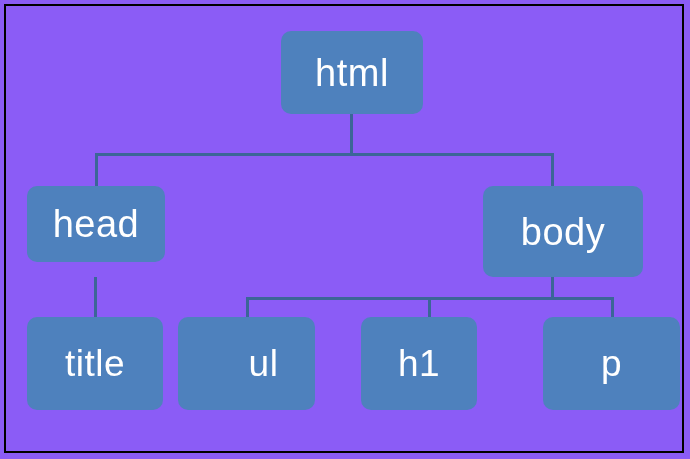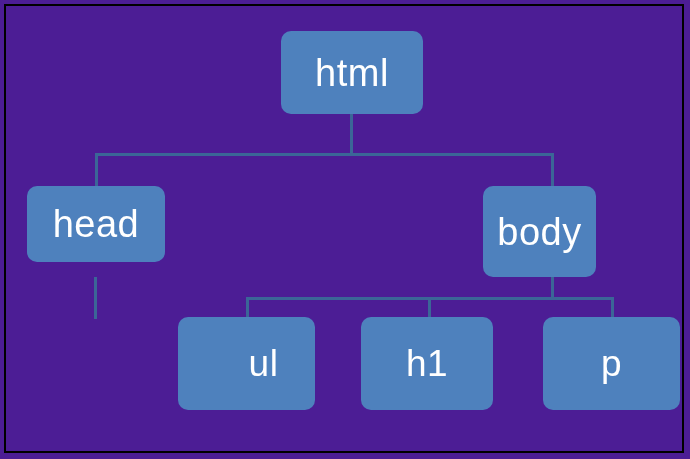--- a/index.html
+++ b/index.html
@@ -7,21 +7,21 @@
     padding: 0;
     background: #ffffff;
   }
   body {
     font-family: "Liberation Sans", sans-serif;
   }
   #diagram-canvas {
     position: relative;
     width: 690px;
     height: 459px;
-    background: #4c1d95;
+    background: #8b5cf6;
     overflow: hidden;
   }
   #frame-border {
     position: absolute;
     left: 4px;
     top: 4px;
     width: 680px;
     height: 449px;
     border: 2px solid #000000;
     box-sizing: border-box;
@@ -48,24 +48,24 @@
     display: block;
   }
   .connector {
     position: absolute;
     background: #3B6697;
     z-index: 1;
   }
   
   #node-html   { left: 281px; top: 31px;  width: 142px; height: 83px;  }
   #node-head   { left: 27px;  top: 186px; width: 138px; height: 76px;  }
-  #node-body   { left: 483px; top: 186px; width: 113px; height: 91px;  }
+  #node-body   { left: 483px; top: 186px; width: 160px; height: 91px;  }
   #node-title  { left: 27px;  top: 317px; width: 136px; height: 93px;  }
   #node-ul     { left: 178px; top: 317px; width: 137px; height: 93px; padding-left: 34px;  }
-  #node-h1     { left: 361px; top: 317px; width: 132px; height: 93px;  }
+  #node-h1     { left: 361px; top: 317px; width: 116px; height: 93px;  }
   #node-p      { left: 543px; top: 317px; width: 137px; height: 93px;  }
 
   #node-html  .node-label { font-size: 38px; }
   #node-head  .node-label { font-size: 38px; }
   #node-body  .node-label { font-size: 38px; }
   #node-title .node-label { font-size: 37px; }
   #node-ul    .node-label { font-size: 37px; }
   #node-h1    .node-label { font-size: 37px; }
   #node-p     .node-label { font-size: 37px; }
 
@@ -107,20 +107,23 @@
   </div>
 
   <div class="node" id="node-head">
     <span class="node-label">head</span>
   </div>
 
   <div class="node" id="node-body">
     <span class="node-label">body</span>
   </div>
 
+  <div class="node" id="node-title">
+    <span class="node-label">title</span>
+  </div>
 
   <div class="node" id="node-ul">
     <span class="node-label">ul</span>
   </div>
 
   <div class="node" id="node-h1">
     <span class="node-label">h1</span>
   </div>
 
   <div class="node" id="node-p">

